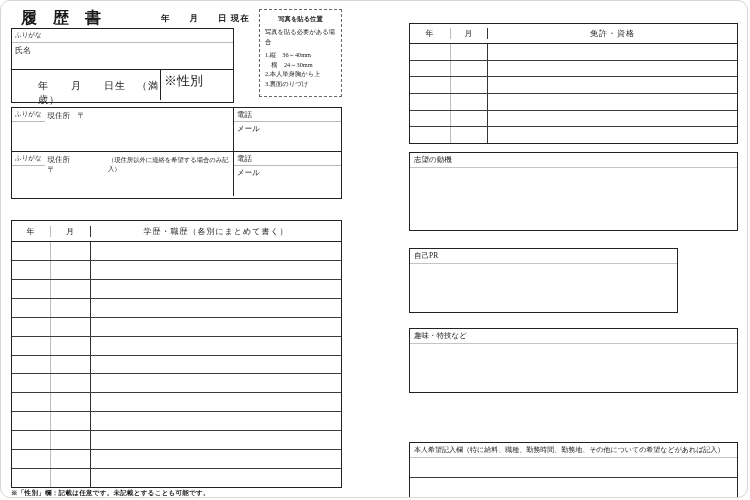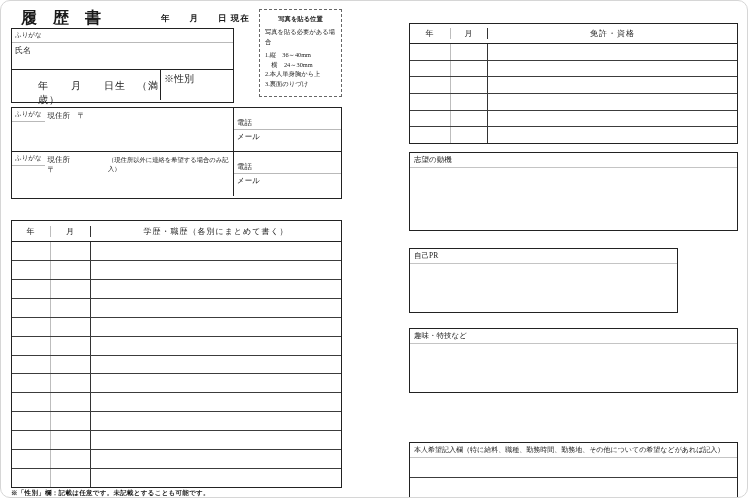--- a/index.html
+++ b/index.html
@@ -17,30 +17,30 @@
   .photo{border:1.2px dashed #666;padding:4px 5px;font-size:6.3px;line-height:1.5;}
   .photo .pl0{text-align:center;font-weight:bold;margin-bottom:4px;}
   .photo .pl1{margin-bottom:4px;}
   .photo div{white-space:pre-wrap;}
 
   
   .lblrow{border-bottom:1px solid #b9b9b9;font-size:6.5px;padding:1.5px 3px;height:14px;box-sizing:border-box;}
   .namerow{height:27px;font-size:8px;padding:2px 3px;border-bottom:1.3px solid #222;box-sizing:border-box;}
   .birthrow{display:flex;height:29.6px;box-sizing:border-box;}
   .birthtext{flex:1;font-size:10px;padding:9px 0 0 26px;letter-spacing:1px;}
-  .gendercell{width:73px;border-left:1.3px solid #222;font-size:10px;padding:2px 3px;box-sizing:border-box;}
+  .gendercell{width:73px;border-left:1.3px solid #222;font-size:13px;padding:2px 3px;box-sizing:border-box;}
 
   
   .contact{display:flex;height:44.2px;box-sizing:border-box;}
   .contact.first{border-bottom:1.6px solid #222;}
   .c-left{flex:1;border-right:1.3px solid #222;display:flex;flex-direction:row;}
   .c-right{width:107px;display:flex;flex-direction:column;}
   .c-addr{flex:1;font-size:7.5px;padding:3px;display:flex;align-items:flex-start;}
   .c-note{font-size:6.3px;margin-left:26px;padding-top:1px;}
-  .c-phone{border-bottom:1px solid #b9b9b9;font-size:7.5px;padding:1.5px 3px;height:14px;box-sizing:border-box;margin-top:8px;}
+  .c-phone{border-bottom:1px solid #b9b9b9;font-size:7.5px;padding:1.5px 3px;height:14px;box-sizing:border-box;}
   .c-mail{flex:1;font-size:7.5px;padding:2px 3px;}
 
   
   .table{display:flex;flex-direction:column;}
   .thead{display:flex;border-bottom:1.6px solid #222;align-items:center;}
   .thead .hc{font-size:8px;text-align:center;letter-spacing:1px;}
   .rows{flex:1;display:flex;flex-direction:column;}
   .trow{flex:1;display:flex;}
   .trow + .trow{border-top:1.4px solid #3c3c3c;}
   .cy{width:38px;border-right:1px solid #bdbdbd;}

